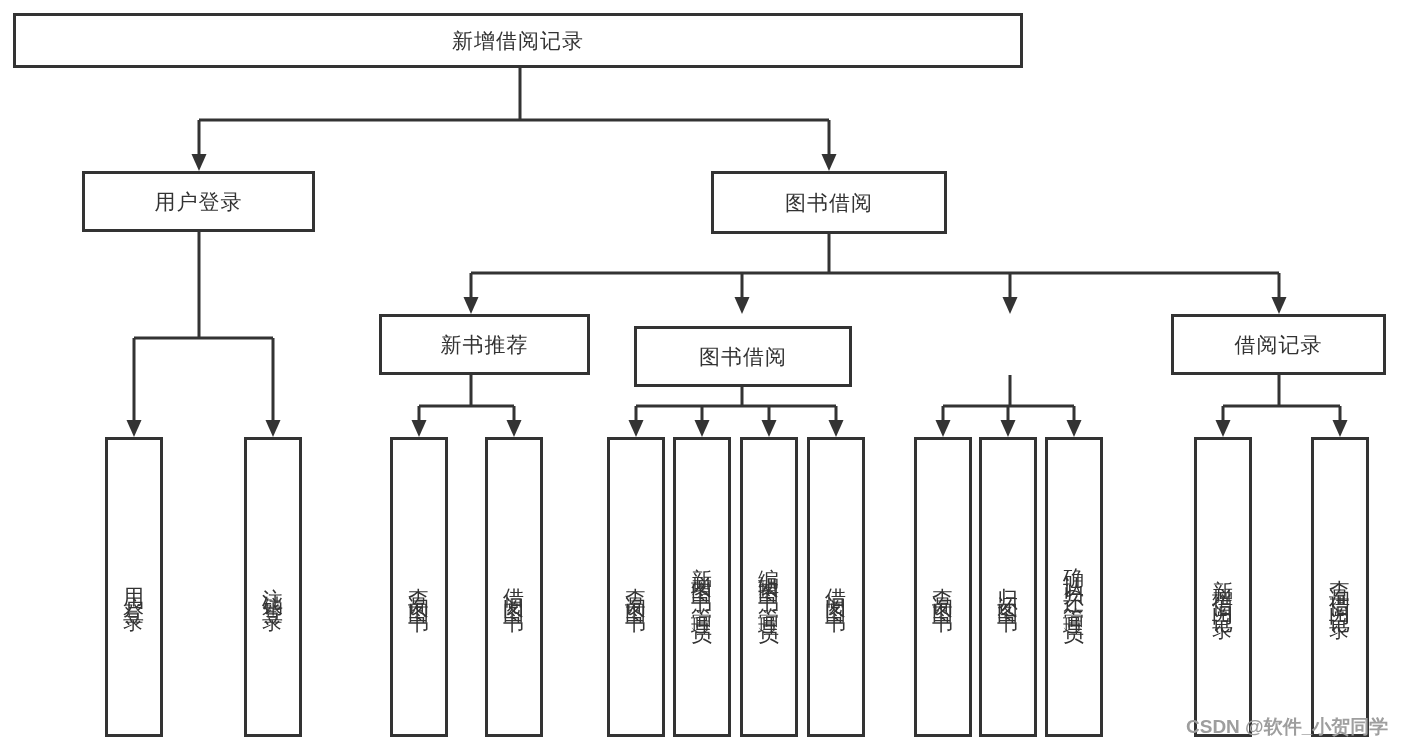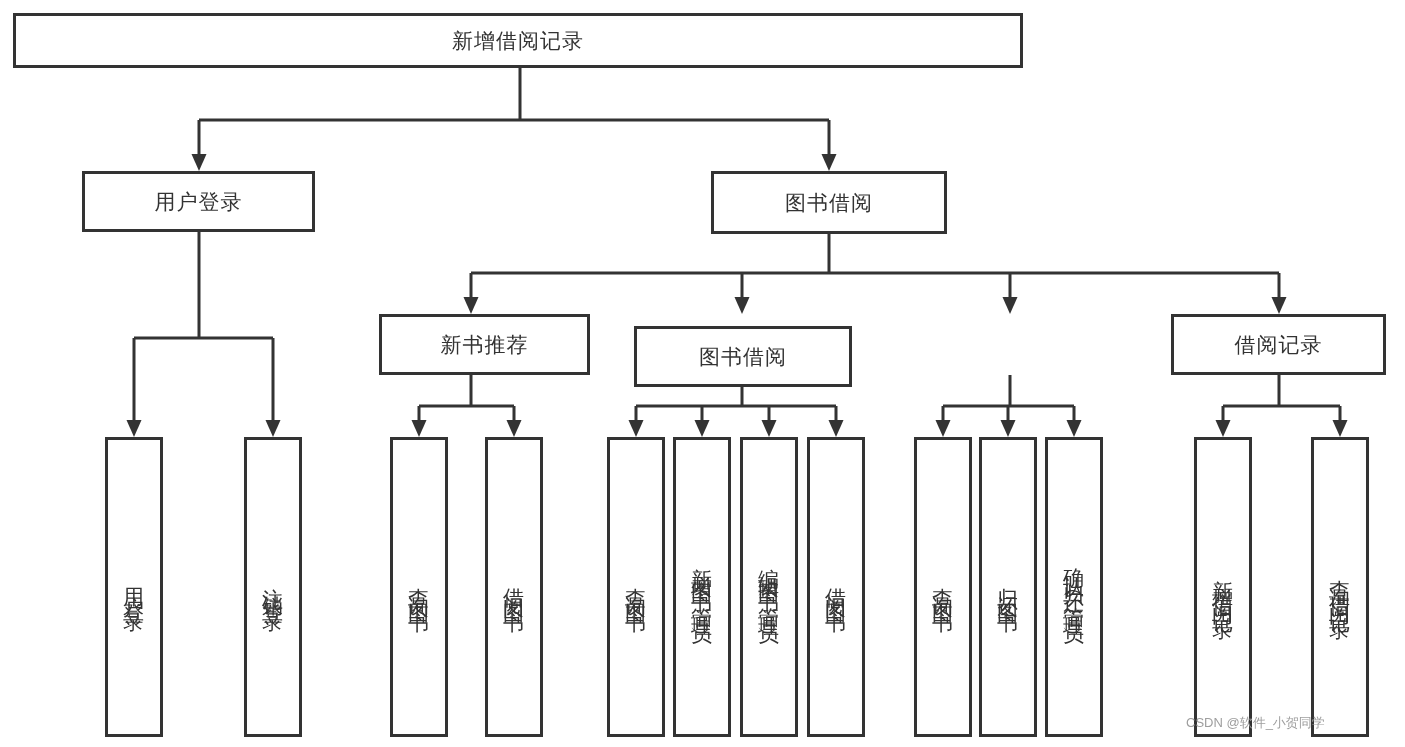--- a/index.html
+++ b/index.html
@@ -29,24 +29,25 @@
     text-orientation: mixed;
     letter-spacing: 8px;
     line-height: 1;
     font-size: 21px;
     white-space: nowrap;
   }
   .watermark {
     position: absolute;
     left: 1186px;
     top: 714px;
-    font-size: 13px;
+    font-size: 19px;
     color: #9e9e9e;
     z-index: 3;
     white-space: nowrap;
+    font-weight: bold;
   }
 </style>
 </head>
 <body>
 
 <div class="canvas">
 
   <svg class="wires" width="1405" height="747" viewBox="0 0 1405 747">
     <g stroke="#333333" stroke-width="3" fill="none">
 

